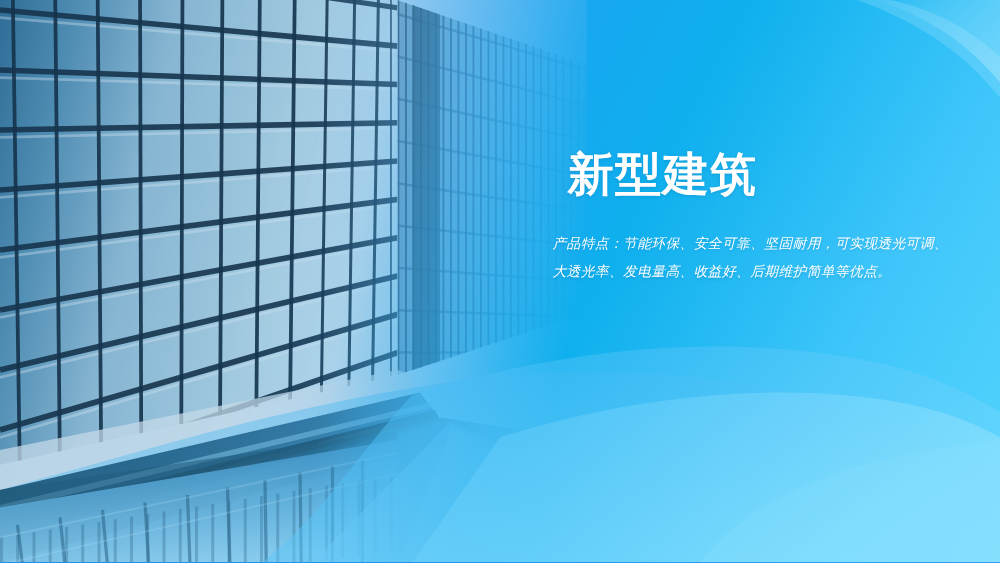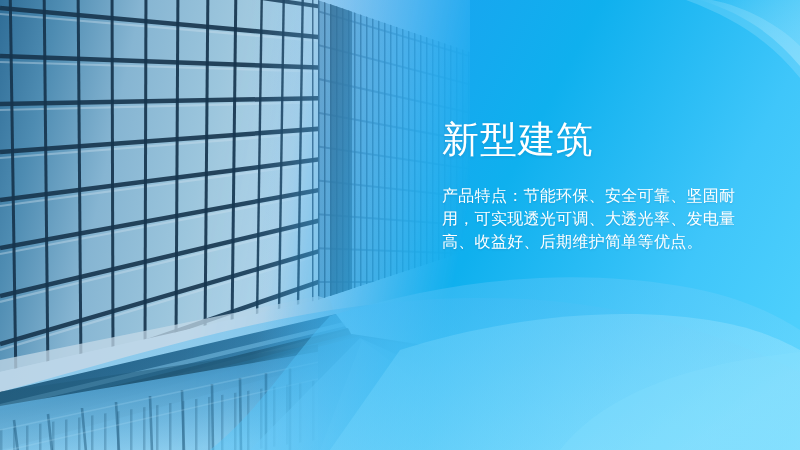--- a/index.html
+++ b/index.html
@@ -30,32 +30,34 @@
   #text-block{
     position:absolute;
     left:442px; top:118px;
     width:330px;
   }
   .title-line{
     color:#ffffff;
     font-size:37px;
     line-height:44px;
     letter-spacing:1px;
-    font-weight:400;
+    font-weight:700;
     white-space:nowrap;
     text-shadow:0 1px 3px rgba(8,60,110,.18);
+    margin-left:12px;
   }
   #subtitle{
     margin-top:22px;
     color:#ffffff;
-    font-size:16px;
+    font-size:11px;
     line-height:23px;
     letter-spacing:.3px;
     width:322px;
     text-shadow:0 1px 2px rgba(8,60,110,.16);
+    font-style:italic;
   }
 </style>
 </head>
 <body>
 
 <div id="banner">
 
   <div id="photo">
     <svg viewBox="0 0 470 450" preserveAspectRatio="none">
       <defs>

